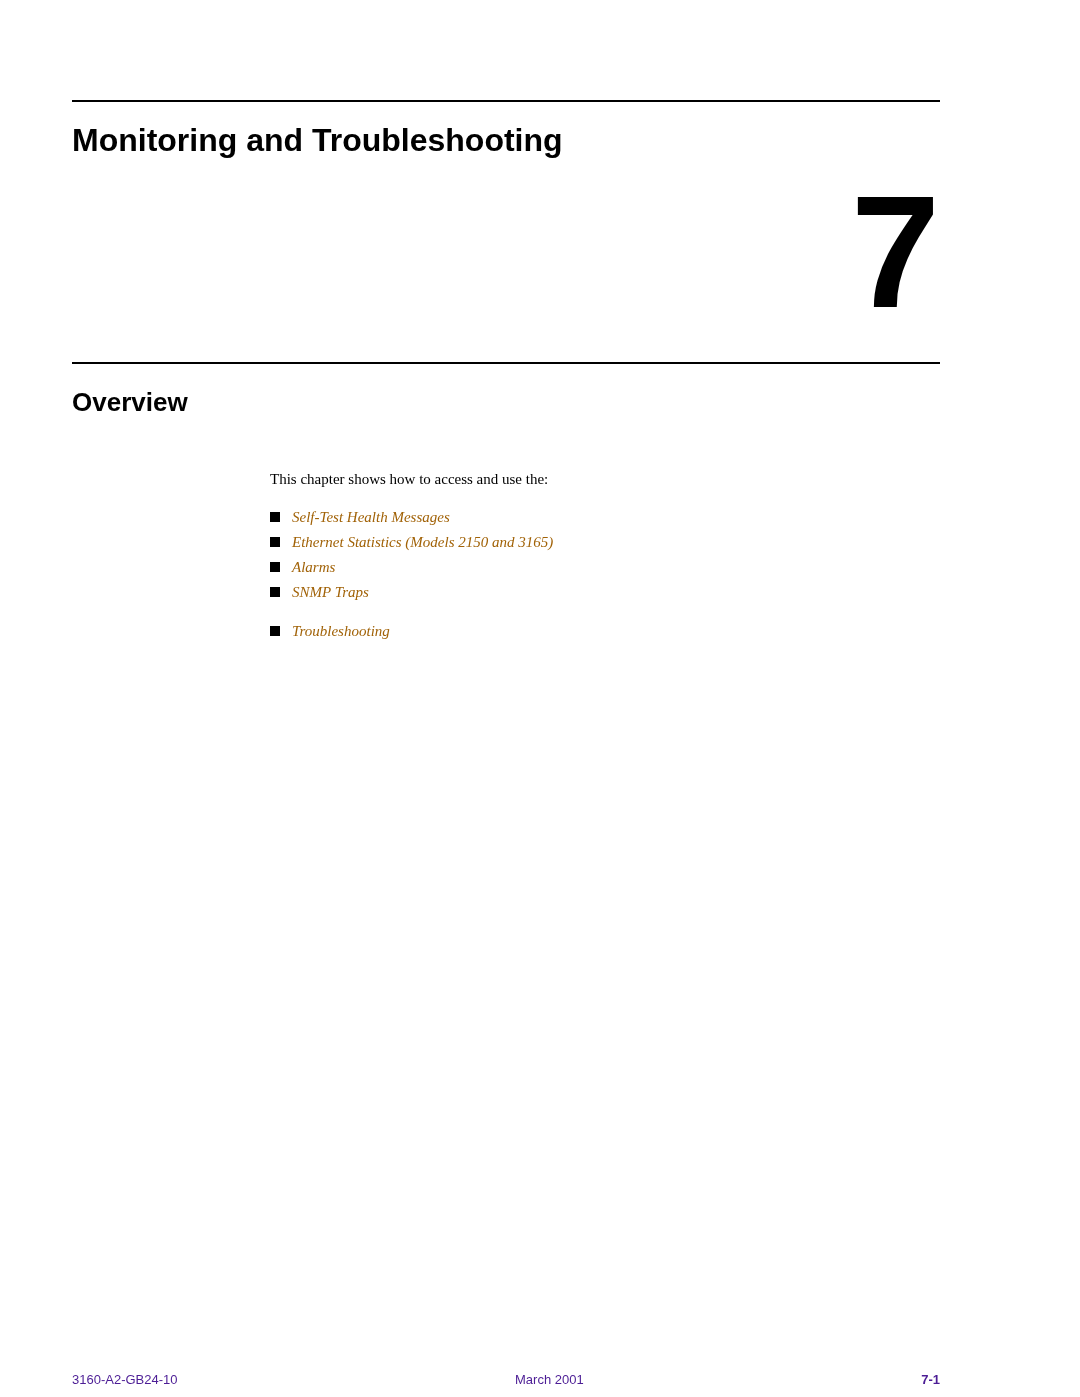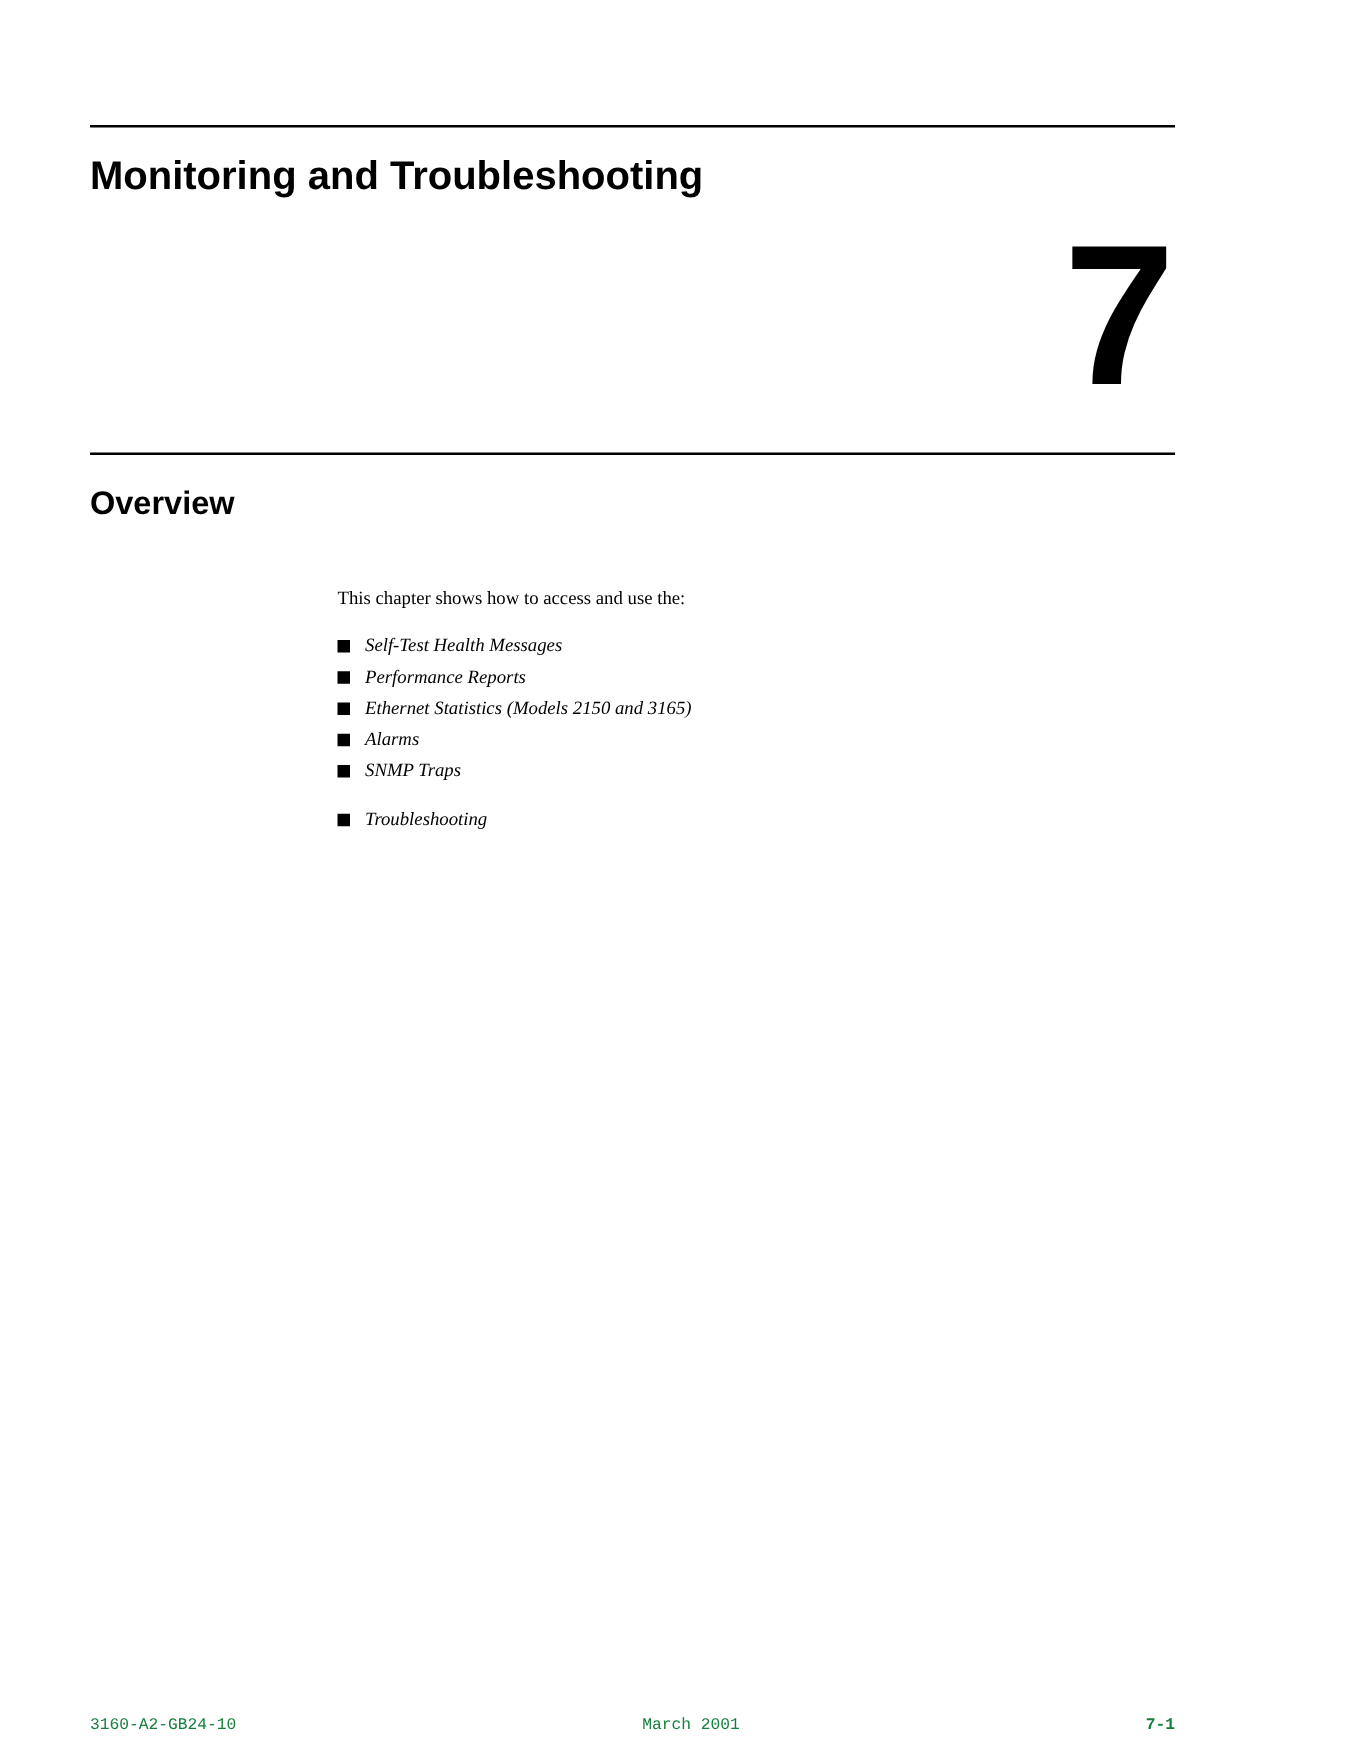--- a/index.html
+++ b/index.html
@@ -113,21 +113,21 @@
       display: inline-block;
       width: 10px;
       height: 10px;
       background: #000000;
       margin-right: 12px;
       margin-top: 3px;
       flex-shrink: 0;
     }
 
     .link-text {
-      color: #000000;
+      color: #a16207;
       font-style: italic;
       text-decoration: none;
       cursor: pointer;
     }
 
     .paragraph-text {
       font-size: 15px;
       line-height: 1.55;
       color: #000000;
       margin-bottom: 18px;
@@ -136,22 +136,22 @@
     
     .footer {
       position: absolute;
       bottom: 42px;
       left: 72px;
       right: 72px;
       display: flex;
       justify-content: space-between;
       align-items: flex-end;
       font-size: 13px;
-      color: #15803d;
-      font-family: Liberation Mono, monospace;
+      color: #4c1d95;
+      font-family: Liberation Sans, sans-serif;
     }
 
     .footer-left {
       font-size: 13px;
     }
 
     .footer-center {
       font-size: 13px;
     }
 
@@ -176,24 +176,20 @@
   <div class="overview-heading">Overview</div>
 
   <div class="content-area">
 
     <p class="intro-text">This chapter shows how to access and use the:</p>
 
     <ul class="bullet-list">
       <li>
         <span class="bullet-square"></span>
         <a class="link-text" href="#">Self-Test Health Messages</a>
-      </li>
-      <li>
-        <span class="bullet-square"></span>
-        <a class="link-text" href="#">Performance Reports</a>
       </li>
       <li>
         <span class="bullet-square"></span>
         <a class="link-text" href="#">Ethernet Statistics (Models 2150 and 3165)</a>
       </li>
       <li>
         <span class="bullet-square"></span>
         <a class="link-text" href="#">Alarms</a>
       </li>
       <li>

